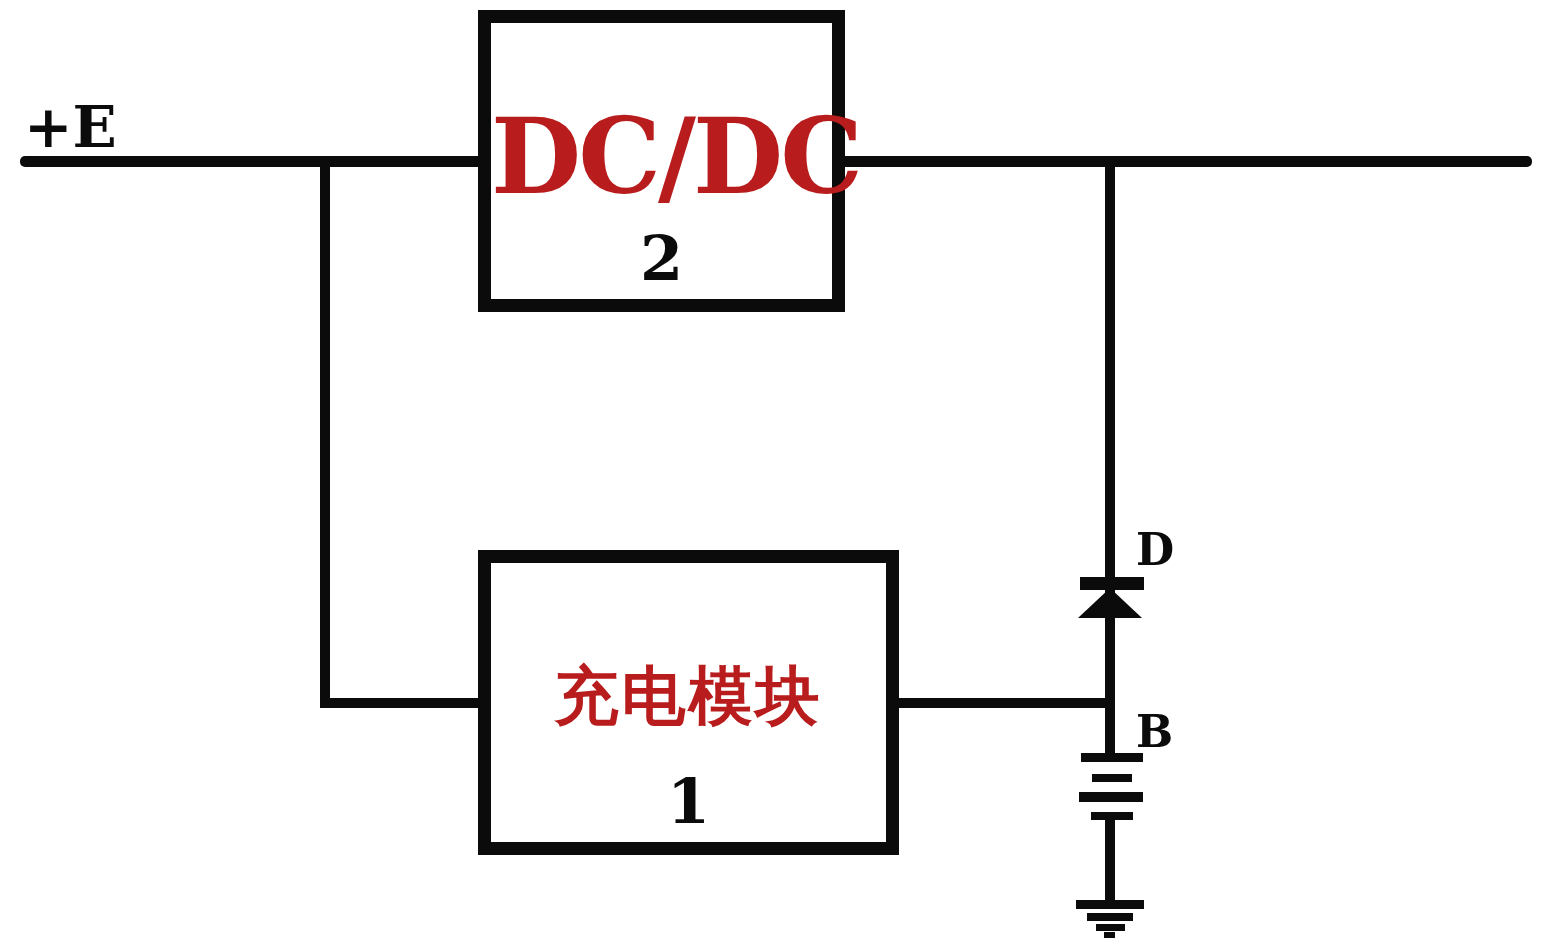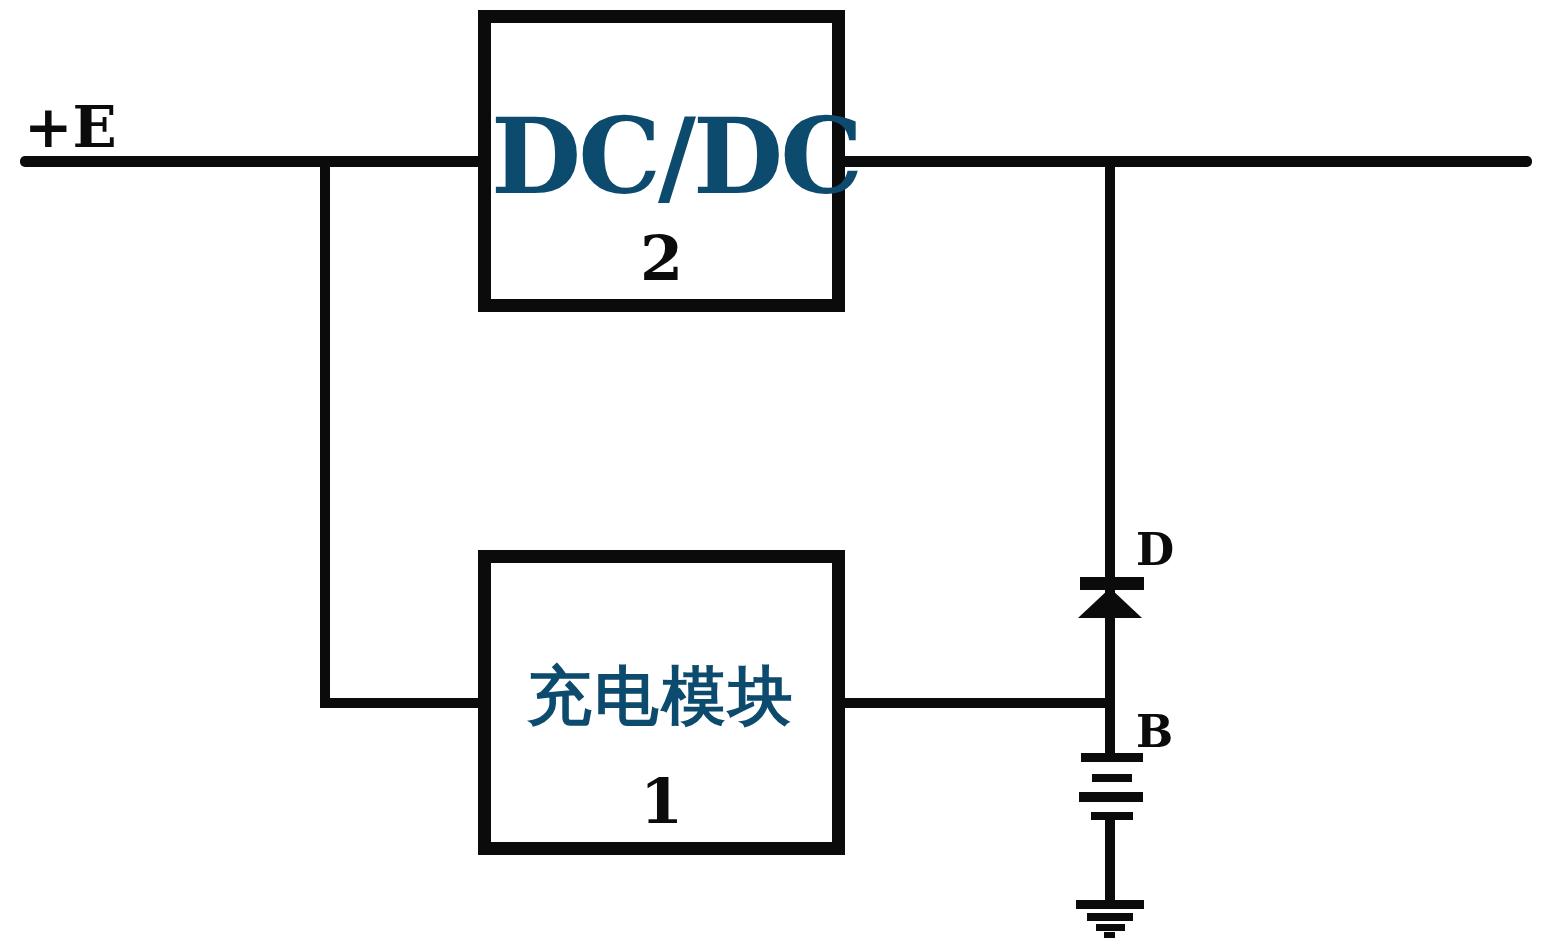--- a/index.html
+++ b/index.html
@@ -28,21 +28,21 @@
     z-index: 2;
     box-sizing: border-box;
     text-align: center;
   }
   .block-label {
     position: absolute;
     left: 0;
     width: 100%;
     text-align: center;
     font-weight: bold;
-    color: #0c4a6e;
+    color: #b91c1c;
     white-space: nowrap;
   }
   .dcdc-label {
     top: 50%;
     transform: translateY(-54%);
     font-size: 104px;
     letter-spacing: -3px;
     font-family: "DejaVu Serif", "Liberation Serif", serif;
   }
   .charger-label {
@@ -116,21 +116,21 @@
 
   <div class="wire" style="left:835px; top:698px; width:280px; height:10px;"></div>
 
   <div class="wire" style="left:1105px; top:156px; width:10px; height:602px;"></div>
 
   <div class="block" style="left:478px; top:10px; width:367px; height:302px;">
     <div class="block-label dcdc-label">DC/DC</div>
     <div class="block-number">2</div>
   </div>
 
-  <div class="block" style="left:478px; top:550px; width:367px; height:305px;">
+  <div class="block" style="left:478px; top:550px; width:421px; height:305px;">
     <div class="block-label charger-label">充电模块</div>
     <div class="block-number">1</div>
   </div>
 
   <div>
     <div class="plate" style="left:1080px; top:577px; width:64px; height:13px;"></div>
     <div class="triangle-up" style="left:1078px; top:588px;"></div>
   </div>
 
   <div class="node-label diode-label">D</div>

